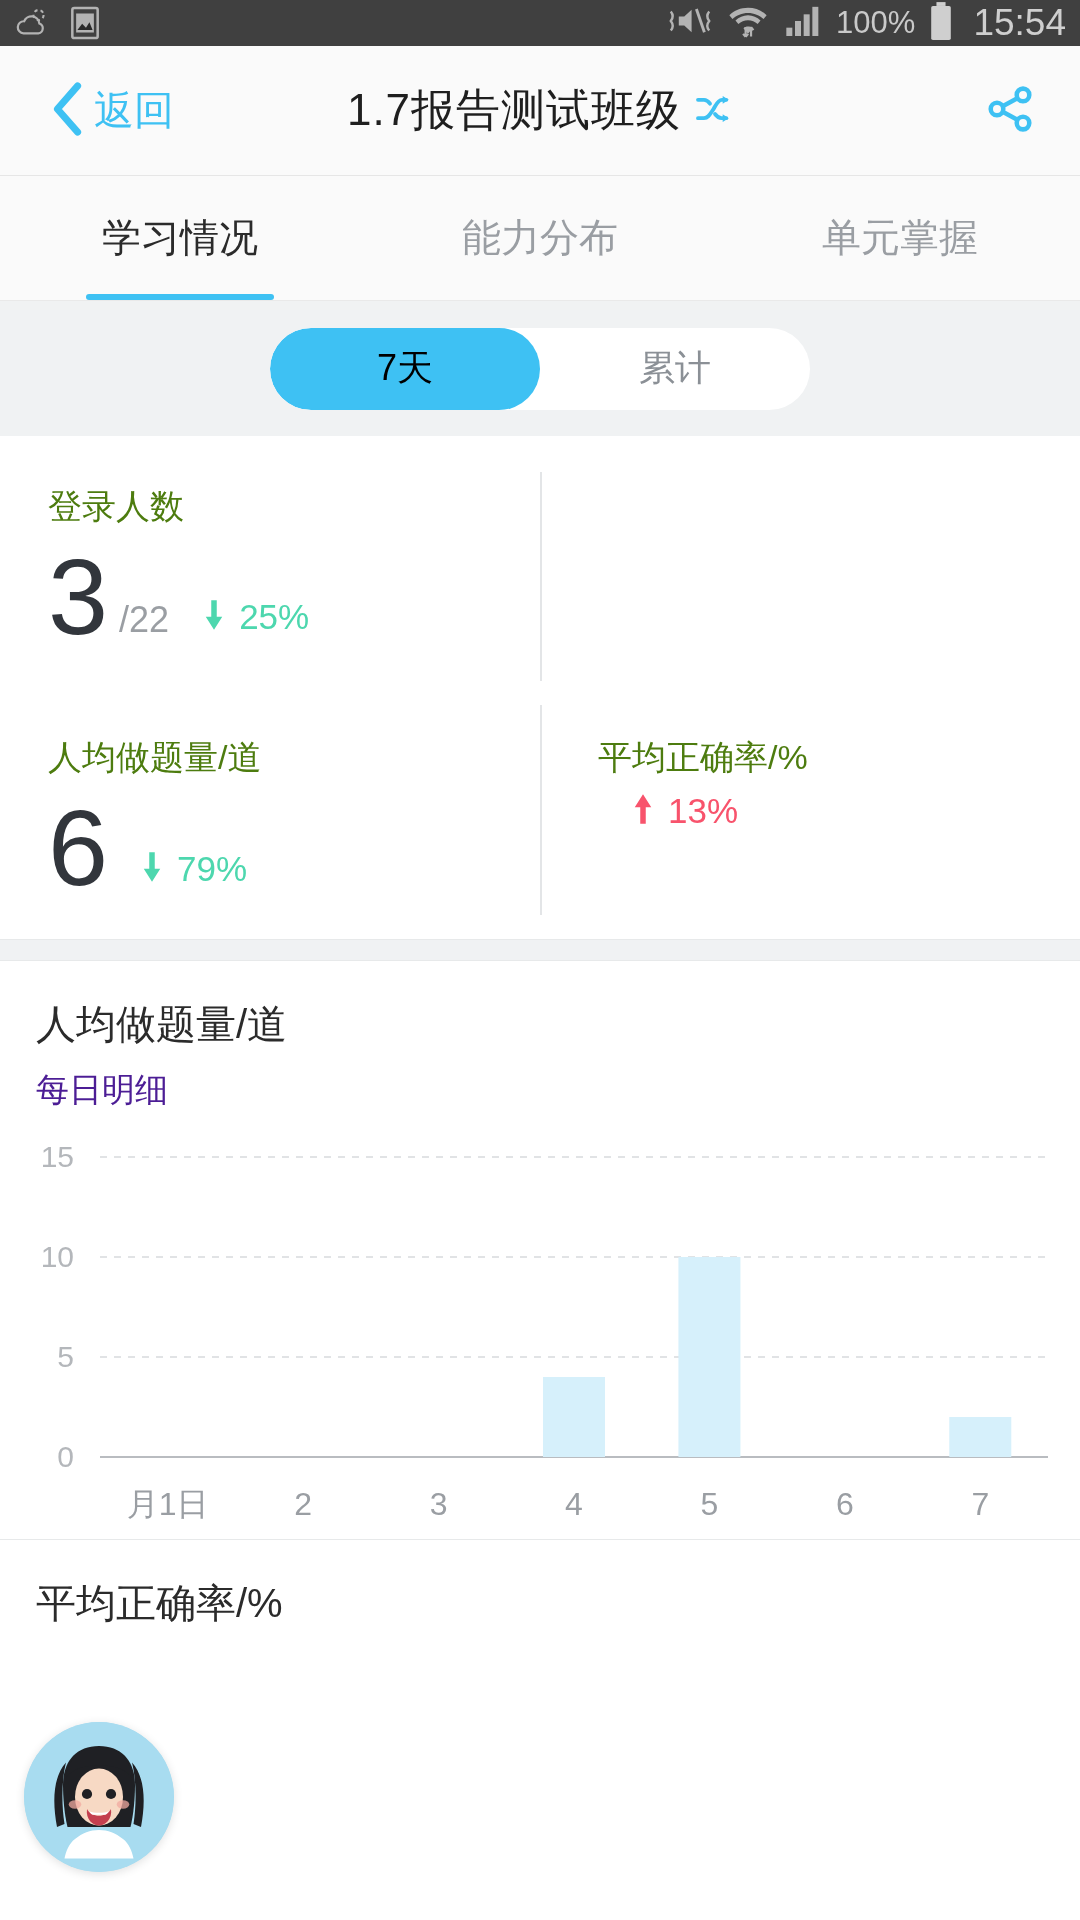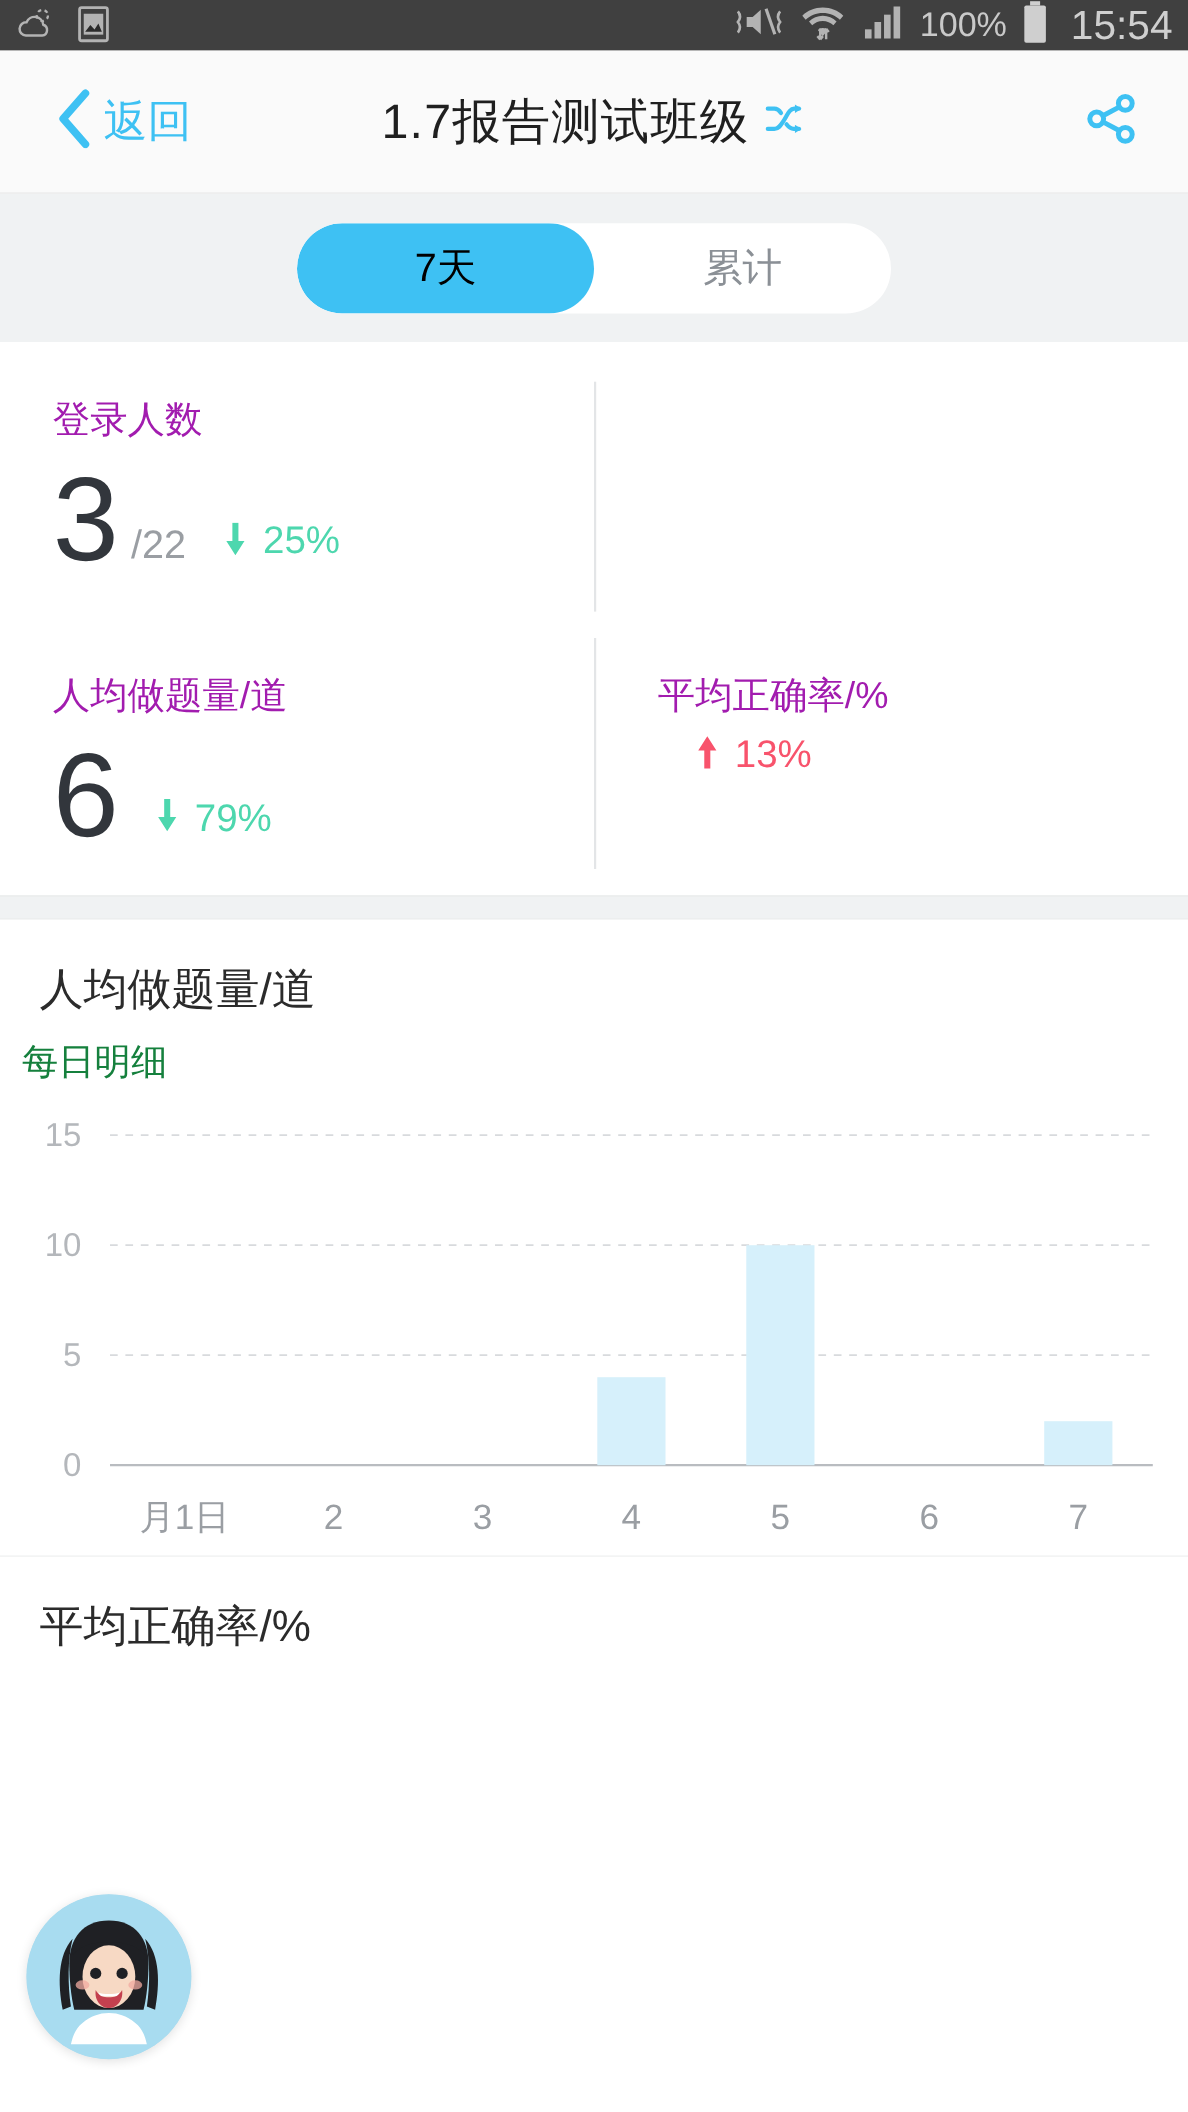--- a/index.html
+++ b/index.html
@@ -78,36 +78,36 @@
   
   .stats { background:#ffffff; padding:0; }
   .stat-row { display:flex; position:relative; }
   .stat-cell { width:50%; padding:48px 0 34px 48px; position:relative; }
   .stat-cell.right { padding-left:58px; }
   .stat-divider {
     position:absolute; left:540px; width:2px; background:#e3e5e7;
   }
   .stat-row.r1 .stat-divider { top:36px; bottom:6px; }
   .stat-row.r2 .stat-divider { top:18px; bottom:24px; }
-  .stat-label { font-size:34px; color:#a21caf; margin-bottom:10px; }
+  .stat-label { font-size:34px; color:#4d7c0f; margin-bottom:10px; }
   .stat-value-line { display:flex; align-items:flex-end; }
   .stat-value { font-size:108px; line-height:1.05; color:#32363c; font-weight:400; letter-spacing:-1px; }
   .stat-total { font-size:36px; color:#9a9ea3; margin-left:12px; padding-bottom:12px; }
   .stat-delta { display:flex; align-items:center; gap:14px; margin-left:34px; padding-bottom:16px; }
   .delta-arrow { display:block; }
   .delta-pct { font-size:35px; }
   .delta-down .delta-pct { color:#4dd7ae; }
   .delta-up .delta-pct { color:#f8536c; }
 
   .section-gap { height:22px; background:#f0f2f3; border-top:1px solid #e7e9ea; border-bottom:1px solid #e7e9ea; }
 
   
   .chart-block { background:#ffffff; padding:36px 0 0 0; position:relative; }
   .chart-title { font-size:40px; color:#2b2b2b; padding-left:36px; }
-  .chart-sub { font-size:33px; color:#15803d; padding-left:20px; margin-top:16px; }
+  .chart-sub { font-size:33px; color:#4c1d95; padding-left:36px; margin-top:16px; }
   .chart-canvas { position:relative; width:1080px; height:400px; margin-top:26px; }
   .chart-canvas svg { display:block; }
 
   .chart-block2 { background:#ffffff; border-top:1px solid #e7e9ea; padding-top:36px; }
 
   
   .avatar {
     position:absolute; left:24px; top:1722px;
     width:150px; height:150px; border-radius:50%;
     overflow:hidden; background:#a8dcf0;
@@ -200,20 +200,34 @@
         <svg width="52" height="52" viewBox="0 0 24 24">
           <circle cx="18" cy="5.5" r="2.9" fill="none" stroke="#3ec1f3" stroke-width="2.1"></circle>
           <circle cx="6" cy="12" r="2.9" fill="none" stroke="#3ec1f3" stroke-width="2.1"></circle>
           <circle cx="18" cy="18.5" r="2.9" fill="none" stroke="#3ec1f3" stroke-width="2.1"></circle>
           <path d="M8.6 10.7l6.8-3.6M8.6 13.3l6.8 3.6" stroke="#3ec1f3" stroke-width="2.1" fill="none"></path>
         </svg>
       </span>
     </div>
   </div>
 
+  <div class="tabs">
+    <div class="tab active">
+      <span class="tab-label">学习情况</span>
+      <span class="tab-underline"></span>
+    </div>
+    <div class="tab">
+      <span class="tab-label">能力分布</span>
+
+    </div>
+    <div class="tab">
+      <span class="tab-label">单元掌握</span>
+
+    </div>
+  </div>
 
   <div class="seg-wrap">
     <div class="segment">
       <div class="seg-btn active">
         <span>7天</span>
       </div>
       <div class="seg-btn">
         <span>累计</span>
       </div>
     </div>

